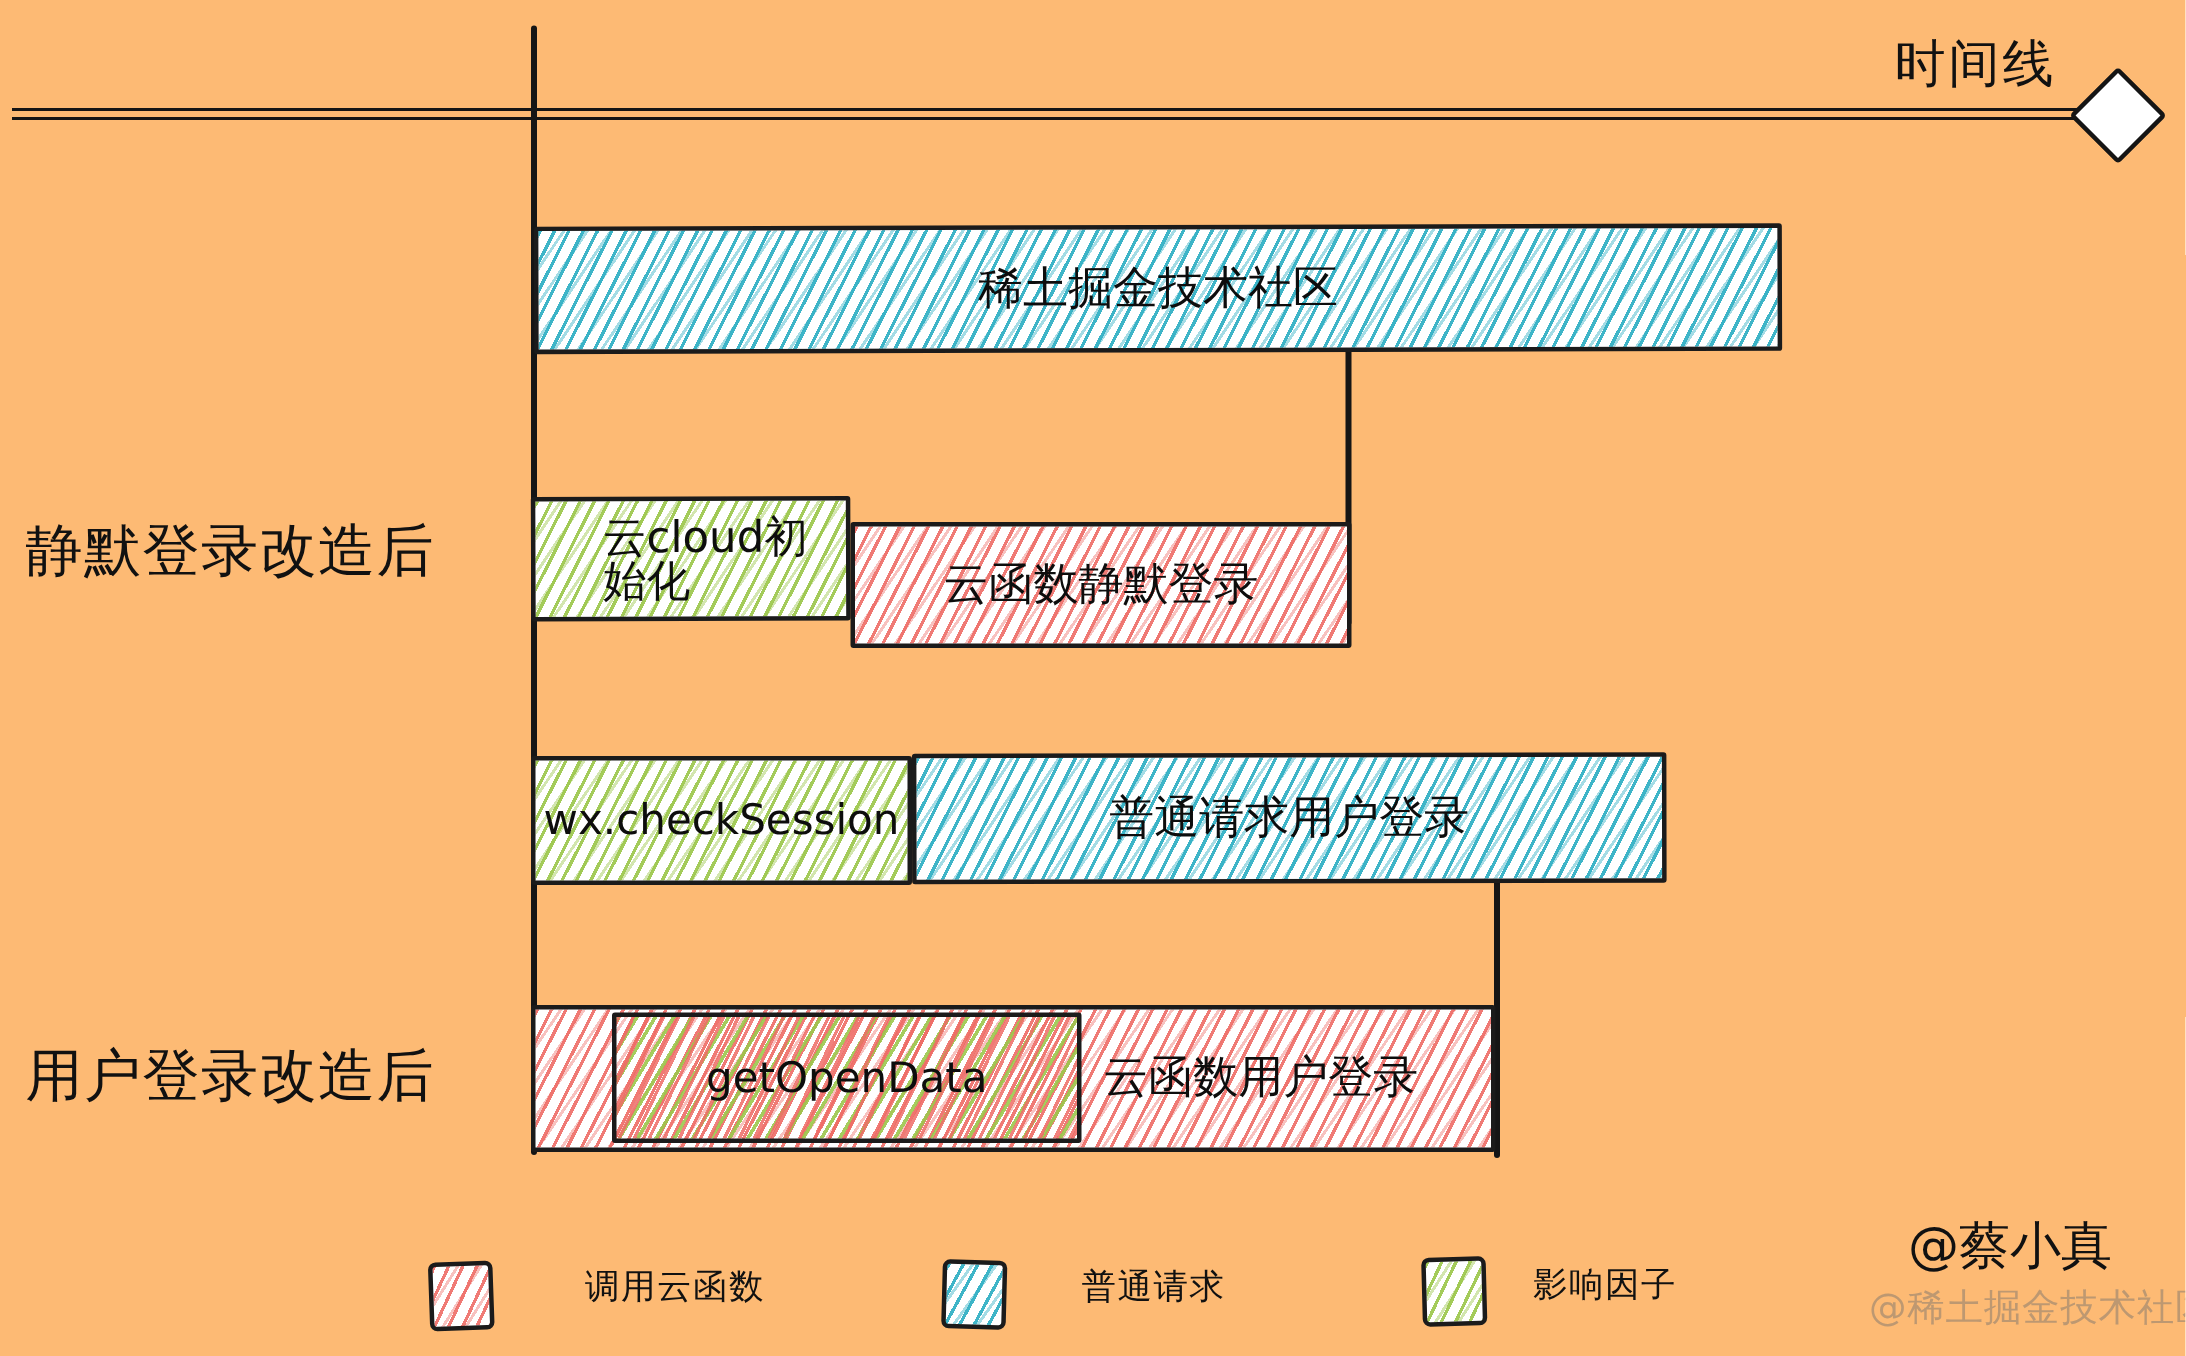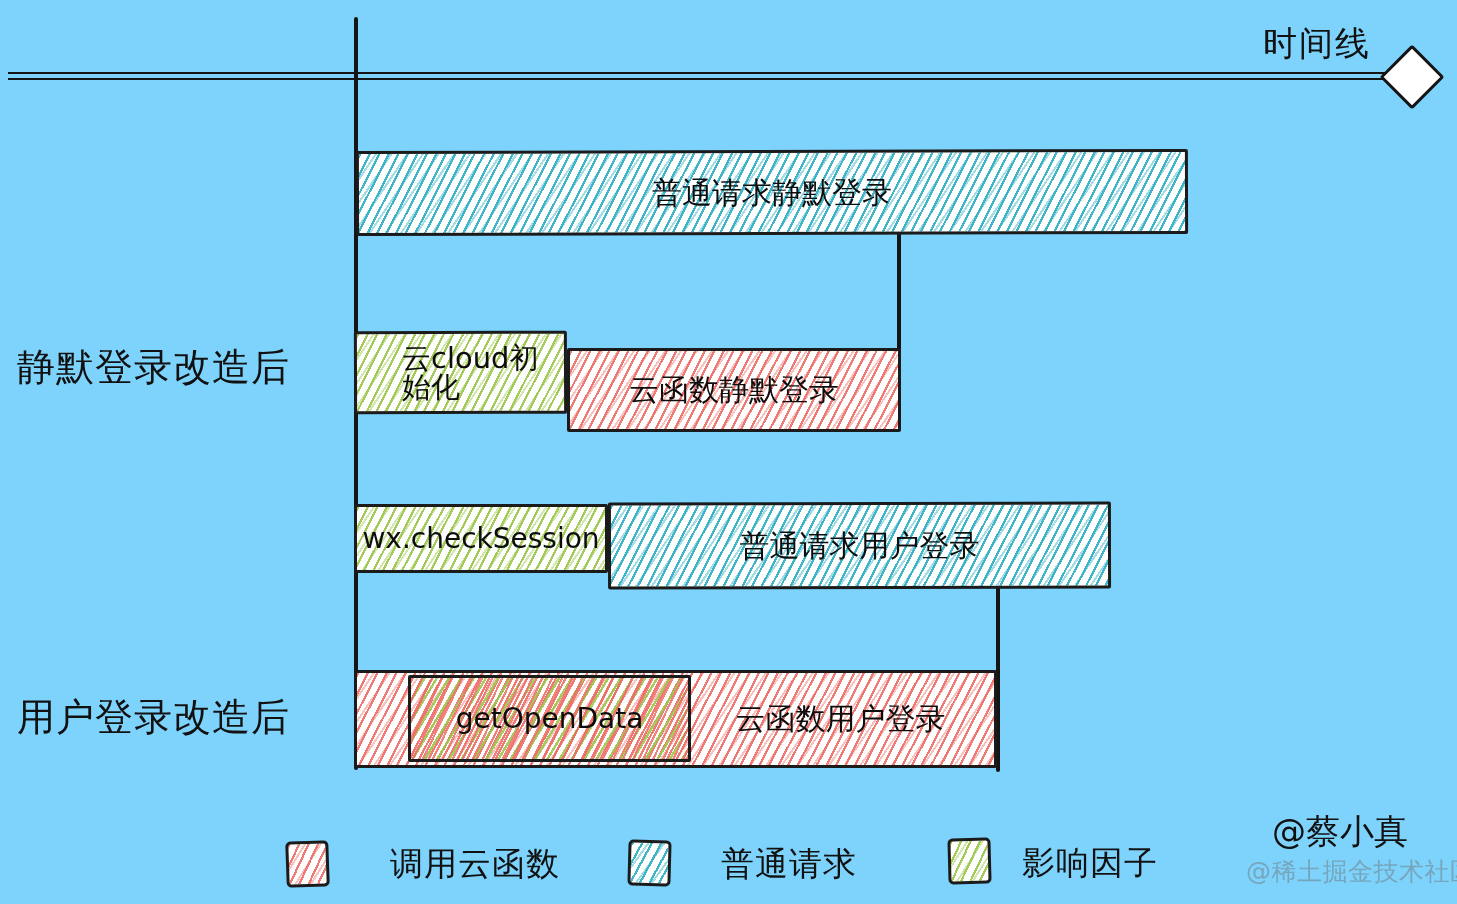--- a/index.html
+++ b/index.html
@@ -1,17 +1,17 @@
 <!DOCTYPE html>
 <html><head>
 <meta charset="utf-8">
 <style>
   html,body{margin:0;padding:0;background:#ffffff;}
   #stage{
-    position:relative;width:1457px;height:904px;background:#7dd3fc;overflow:hidden;
+    position:relative;width:1457px;height:904px;background:#fdba74;overflow:hidden;
     font-family:"DejaVu Sans","Liberation Sans",sans-serif;color:#111;
   }
   
   .timeline-line{
     position:absolute;left:8px;top:72px;width:1382px;height:4px;
     border-top:2px solid #151515;border-bottom:2px solid #151515;
   }
   .timeline-label{position:absolute;left:1263px;top:26px;font-size:34px;line-height:1;letter-spacing:2px;}
   .timeline-diamond{
     position:absolute;left:1389px;top:54px;width:40px;height:40px;background:#fff;
@@ -47,38 +47,38 @@
       repeating-linear-gradient(124deg, rgba(156,199,76,0.45) 0 2px, transparent 2px 13px);
   }
   .hatch-overlap{
     background-image:
       repeating-linear-gradient(116deg, rgba(238,108,102,0.85) 0 2.2px, transparent 2.2px 9px),
       repeating-linear-gradient(121deg, rgba(156,199,76,0.9) 0 2.4px, transparent 2.4px 10.5px);
   }
   .bar-1{left:356px;top:150px;width:832px;height:85px;transform:rotate(-0.15deg);}
   .bar-2a{left:354px;top:331px;width:213px;height:83px;font-size:29px;transform:rotate(-0.2deg);padding-left:45px;}
   .bar-2b{left:567px;top:332px;width:334px;height:84px;margin-top:16px;}
-  .bar-3a{left:354px;top:504px;width:254px;height:69px;font-size:28px;}
+  .bar-3a{left:354px;top:504px;width:254px;height:86px;font-size:28px;}
   .bar-3b{left:608px;top:502px;width:503px;height:87px;transform:rotate(-0.1deg);}
   .bar-4{left:354px;top:670px;width:643px;height:98px;}
   .bar-4 .seg-overlay{
-    position:absolute;left:51px;top:2px;width:283px;height:87px;box-sizing:border-box;
+    position:absolute;left:51px;top:2px;width:313px;height:87px;box-sizing:border-box;
     border:3px solid #1b1b1b;border-radius:2px;
     display:flex;align-items:center;justify-content:center;font-size:28px;
   }
   .bar-4 .seg-text{position:absolute;left:334px;right:4px;text-align:center;}
   
   .legend-swatch{
     position:absolute;width:43px;height:46px;box-sizing:border-box;
     border:3.5px solid #1b1b1b;border-radius:5px;background-color:#fff;
   }
   .sw-1{left:286px;top:841px;transform:rotate(-2deg);}
   .sw-2{left:628px;top:840px;transform:rotate(1.5deg);}
   .sw-3{left:948px;top:838px;transform:rotate(-1.5deg);}
-  .legend-label{position:absolute;font-size:33px;line-height:1;letter-spacing:1px;}
+  .legend-label{position:absolute;font-size:23px;line-height:1;letter-spacing:1px;}
   .ll-1{left:390px;top:847px;} .ll-2{left:721px;top:847px;text-align:right;} .ll-3{left:1022px;top:846px;}
   .signature{position:absolute;left:1272px;top:814px;font-size:34px;line-height:1;z-index:2;}
   .watermark{
     position:absolute;left:1246px;top:859px;font-size:25px;line-height:1;
     color:rgba(110,110,110,0.45);z-index:1;letter-spacing:0.5px;white-space:nowrap;
   }
 </style>
 </head>
 <body>
 
@@ -89,21 +89,21 @@
   <div class="timeline-diamond"></div>
 
   <div class="axis-v"></div>
   <div class="conn conn-1"></div>
   <div class="conn conn-2"></div>
 
   <div class="row-label rl-2">静默登录改造后</div>
   <div class="row-label rl-4">用户登录改造后</div>
 
   <div class="bar bar-1 hatch-blue">
-    <span>普通请求静默登录</span>
+    <span>稀土掘金技术社区</span>
   </div>
 
   <div class="bar bar-2a hatch-green">
     <span>云cloud初始化</span>
   </div>
   <div class="bar bar-2b hatch-red">
     <span>云函数静默登录</span>
   </div>
 
   <div class="bar bar-3a hatch-green">

